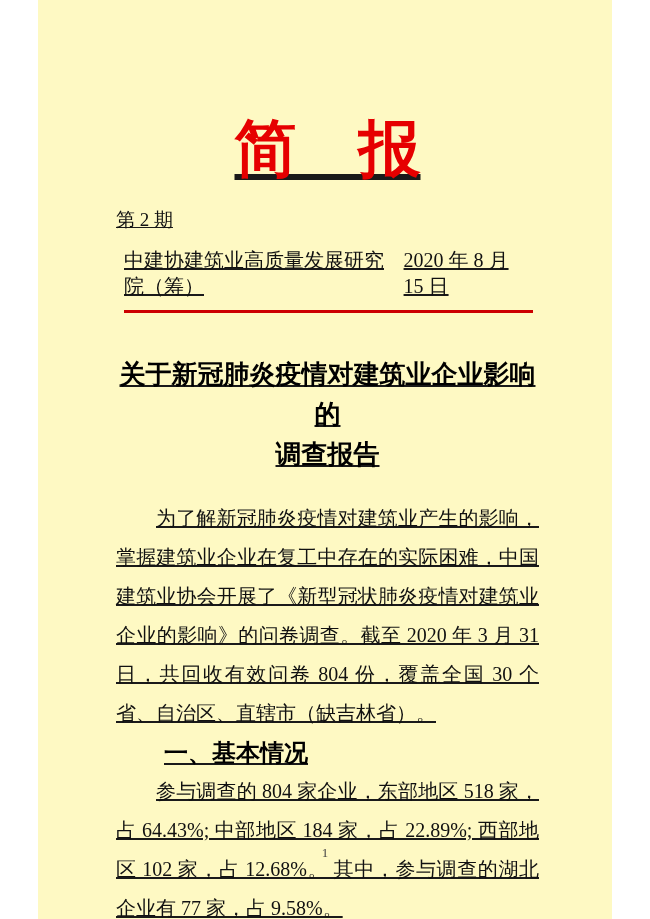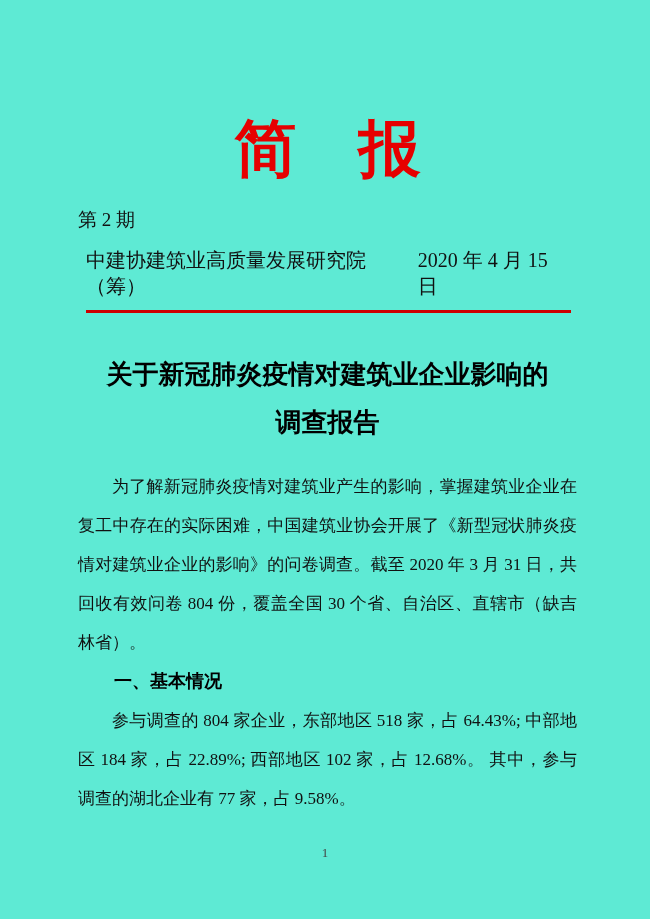--- a/index.html
+++ b/index.html
@@ -2,27 +2,28 @@
 <html style="--accent-red: #e60000; --rule-red: #cc0000;"><head>
 <meta charset="utf-8">
 <style>
   html, body {
     margin: 0;
     padding: 0;
     background: #ffffff;
   }
   .page {
     position: relative;
-    width: 650px;
+    width: 574px;
     height: 919px;
     margin: 0 auto;
-    background: #5eead4;
+    background: #fef9c3;
     overflow: hidden;
     font-family: "Liberation Serif", "DejaVu Serif", serif;
     color: #1a1a1a;
+    text-decoration: underline;
   }
   .content {
     padding: 0 73px 0 78px;
   }
   
   .masthead-title {
     margin: 116px 0 0 0;
     text-align: center;
     font-size: 62px;
     line-height: 1.08;
@@ -59,36 +60,35 @@
   .report-title {
     margin: 42px 0 0 0;
     text-align: center;
     font-size: 26px;
     line-height: 40px;
     font-weight: bold;
     color: #000000;
   }
   .report-title .line {
     display: block;
-    margin-top: 8px;
   }
   .para {
     margin: 24px 0 0 0;
-    font-size: 17px;
+    font-size: 20px;
     line-height: 39px;
     text-align: justify;
     text-indent: 2em;
     color: #111111;
   }
   .para.second {
     margin-top: 0;
   }
   .section-heading {
     margin: 0;
-    font-size: 18px;
+    font-size: 24px;
     line-height: 39px;
     font-weight: bold;
     text-indent: 2em;
     font-family: "Liberation Sans", "DejaVu Sans", sans-serif;
     color: #000000;
   }
   
   .page-number {
     position: absolute;
     left: 0;
@@ -103,21 +103,21 @@
 <body>
 
 <div class="page">
   <div class="content">
 
     <header>
       <h1 class="masthead-title">简　报</h1>
       <div class="issue">第 2 期</div>
       <div class="pub-row">
         <span>中建协建筑业高质量发展研究院（筹）</span>
-        <span>2020 年 4 月 15 日</span>
+        <span>2020 年 8 月 15 日</span>
       </div>
       <div class="red-rule"></div>
     </header>
 
     <main>
       <h2 class="report-title">
         <span class="line">关于新冠肺炎疫情对建筑业企业影响的</span>
         <span class="line">调查报告</span>
       </h2>
 

